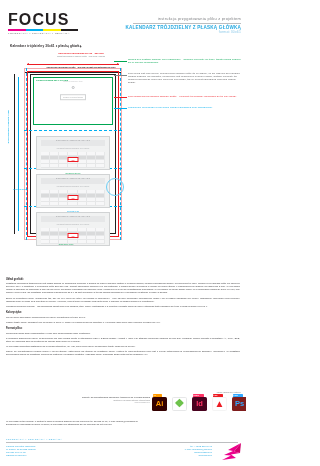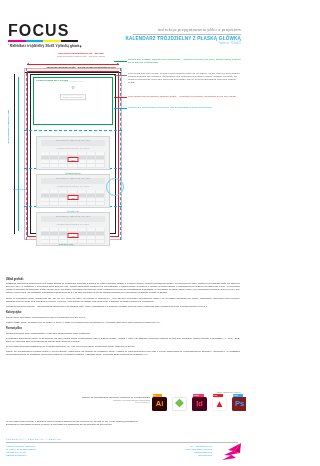--- a/index.html
+++ b/index.html
@@ -5,21 +5,21 @@
   * { box-sizing: border-box; margin: 0; padding: 0; }
   html, body {
     width: 246px; height: 466px;
     background: #ffffff;
     font-family: "Liberation Sans", sans-serif;
     overflow: hidden;
   }
   .page { position: relative; width: 246px; height: 466px; background:#fff; }
 
   
-  .header { position: absolute; left:0; top:11px; width:246px; height:52px; }
+  .header { position: absolute; left:0; top:0; width:246px; height:52px; }
   .logo-block { position:absolute; left:8px; top:12px; width:72px; }
   .logo-word { font-family:"Liberation Sans", sans-serif; font-weight:700;
     font-size:16px; letter-spacing:1.1px; color:#231f20; line-height:15px;
     display:block; }
   .logo-bars { display:flex; width:70px; height:2.2px; margin-top:1.5px; }
   .logo-bars span { flex:1; height:100%; display:block; }
   .logo-tagline { font-size:2.3px; letter-spacing:.55px; color:#58595b;
     margin-top:1.6px; white-space:nowrap; }
 
   .hdr-right { position:absolute; right:5px; top:16px; text-align:right; }

